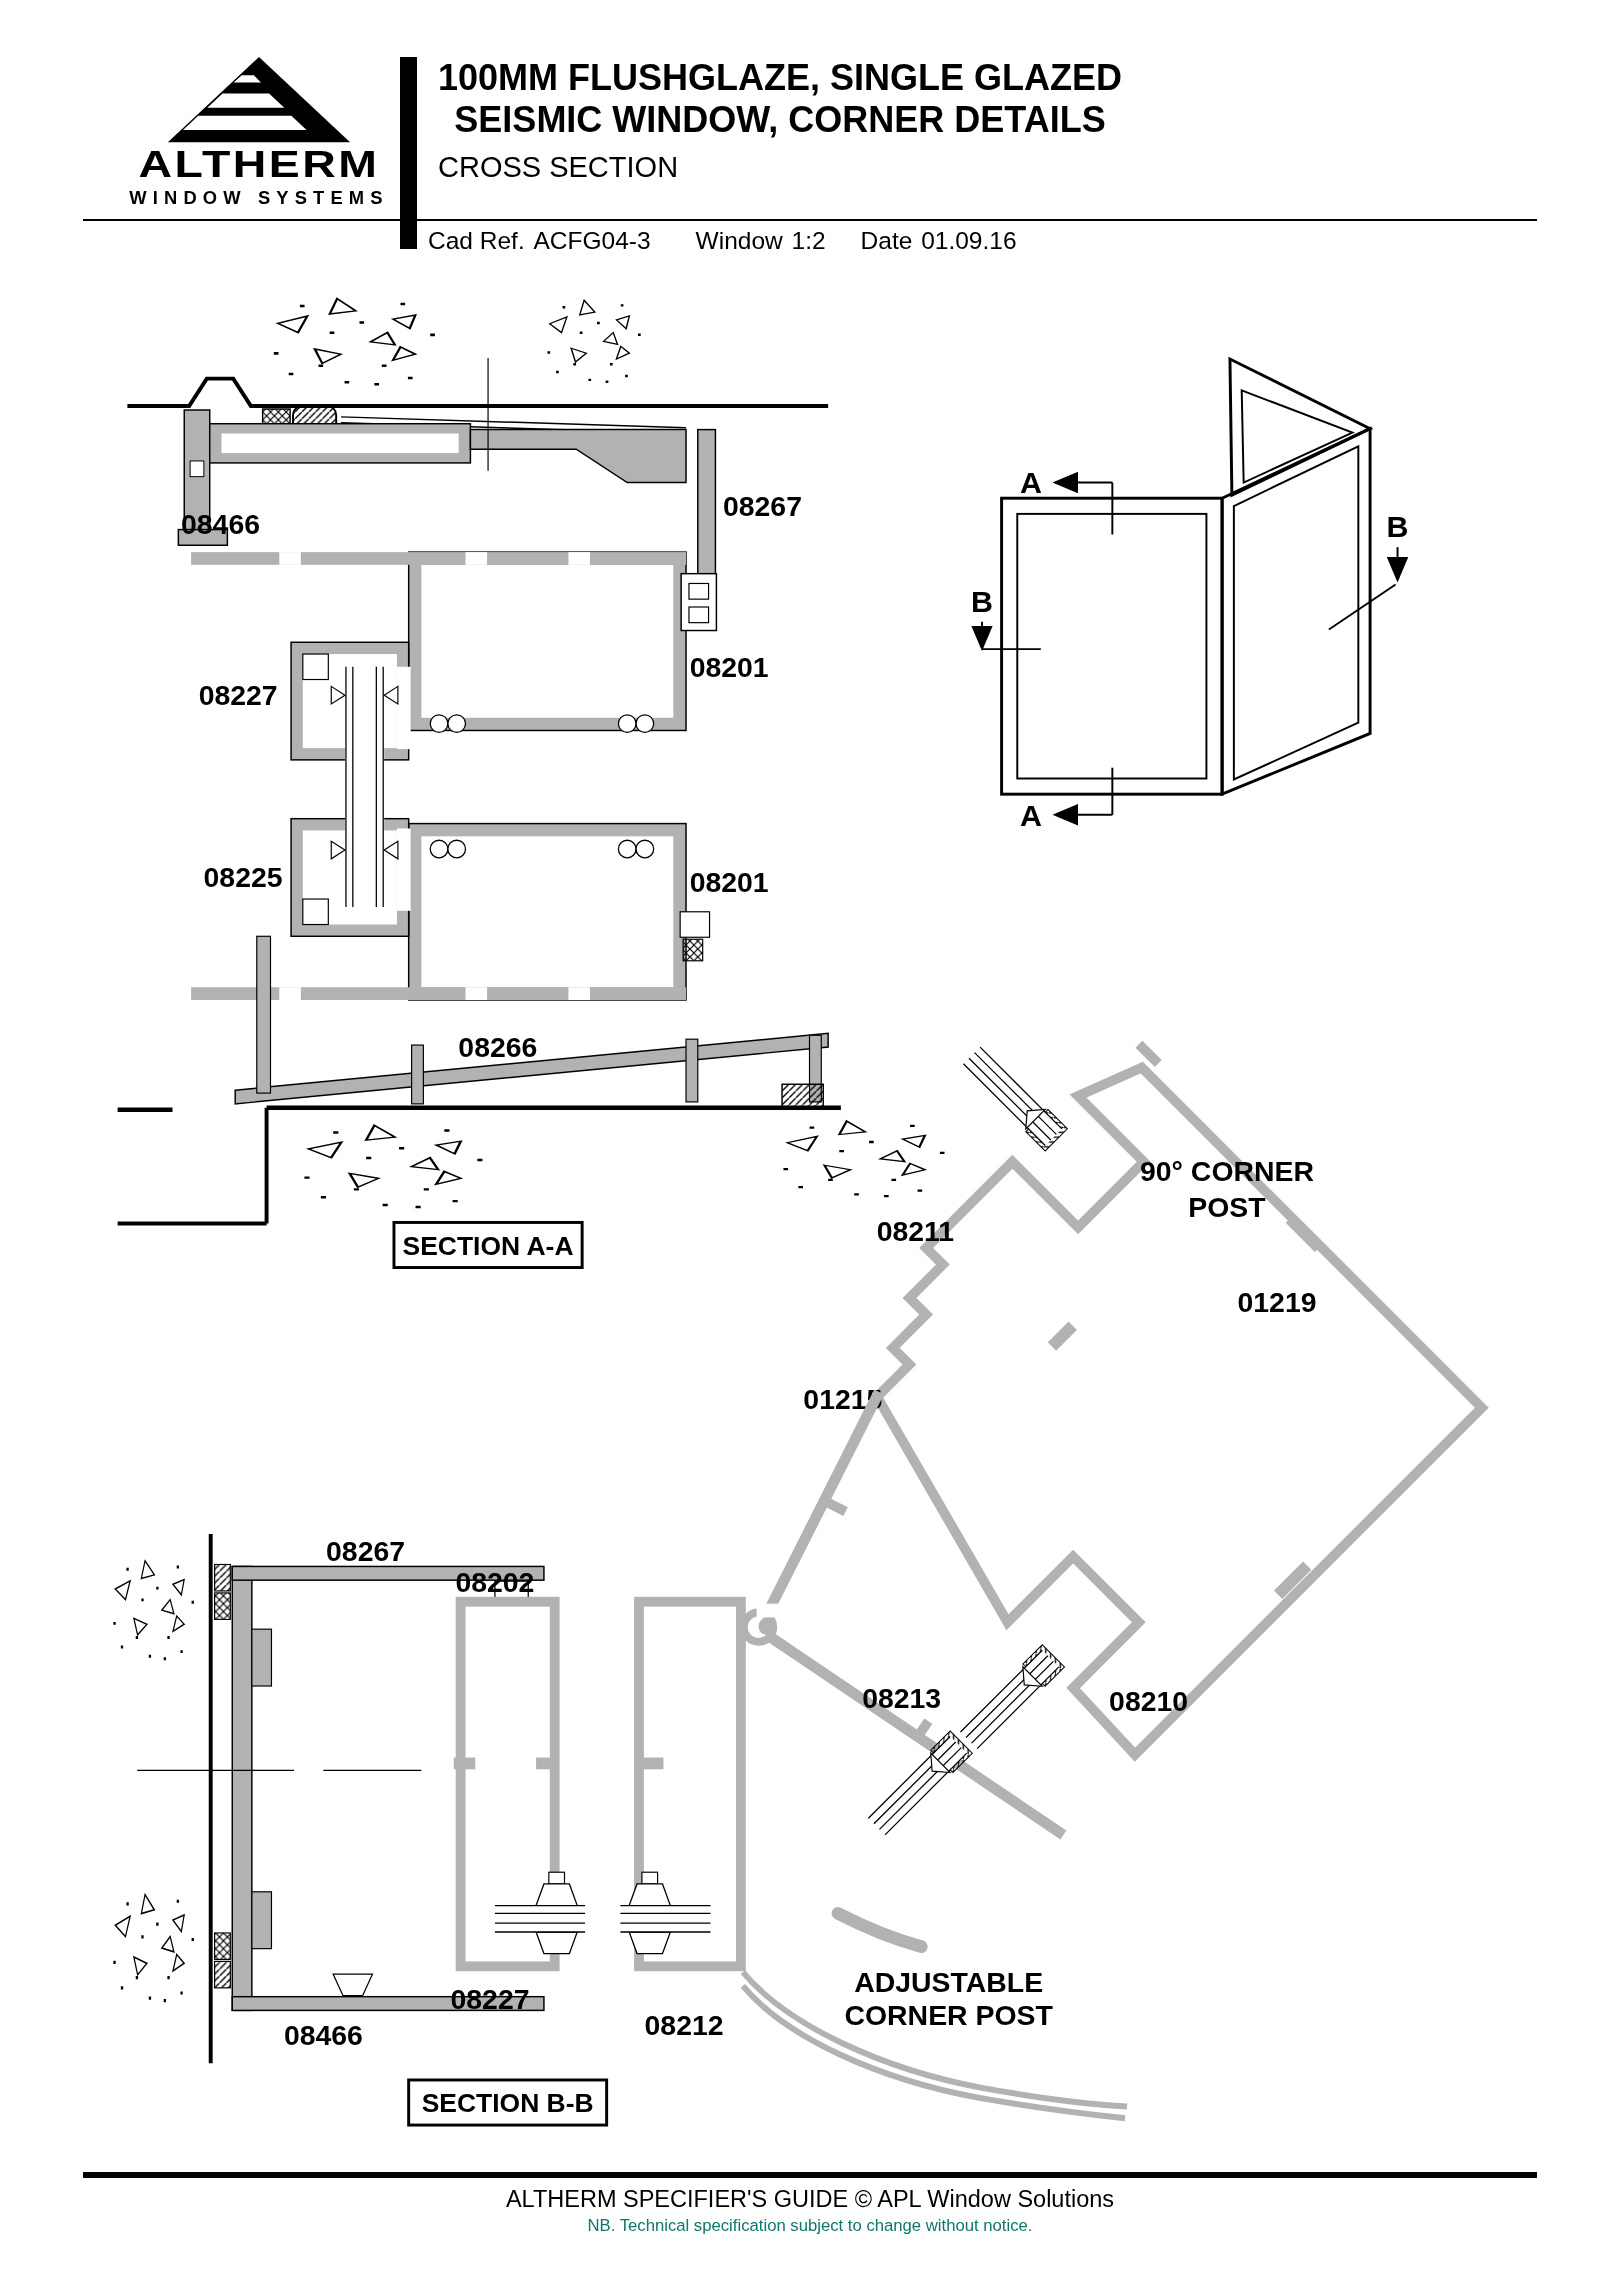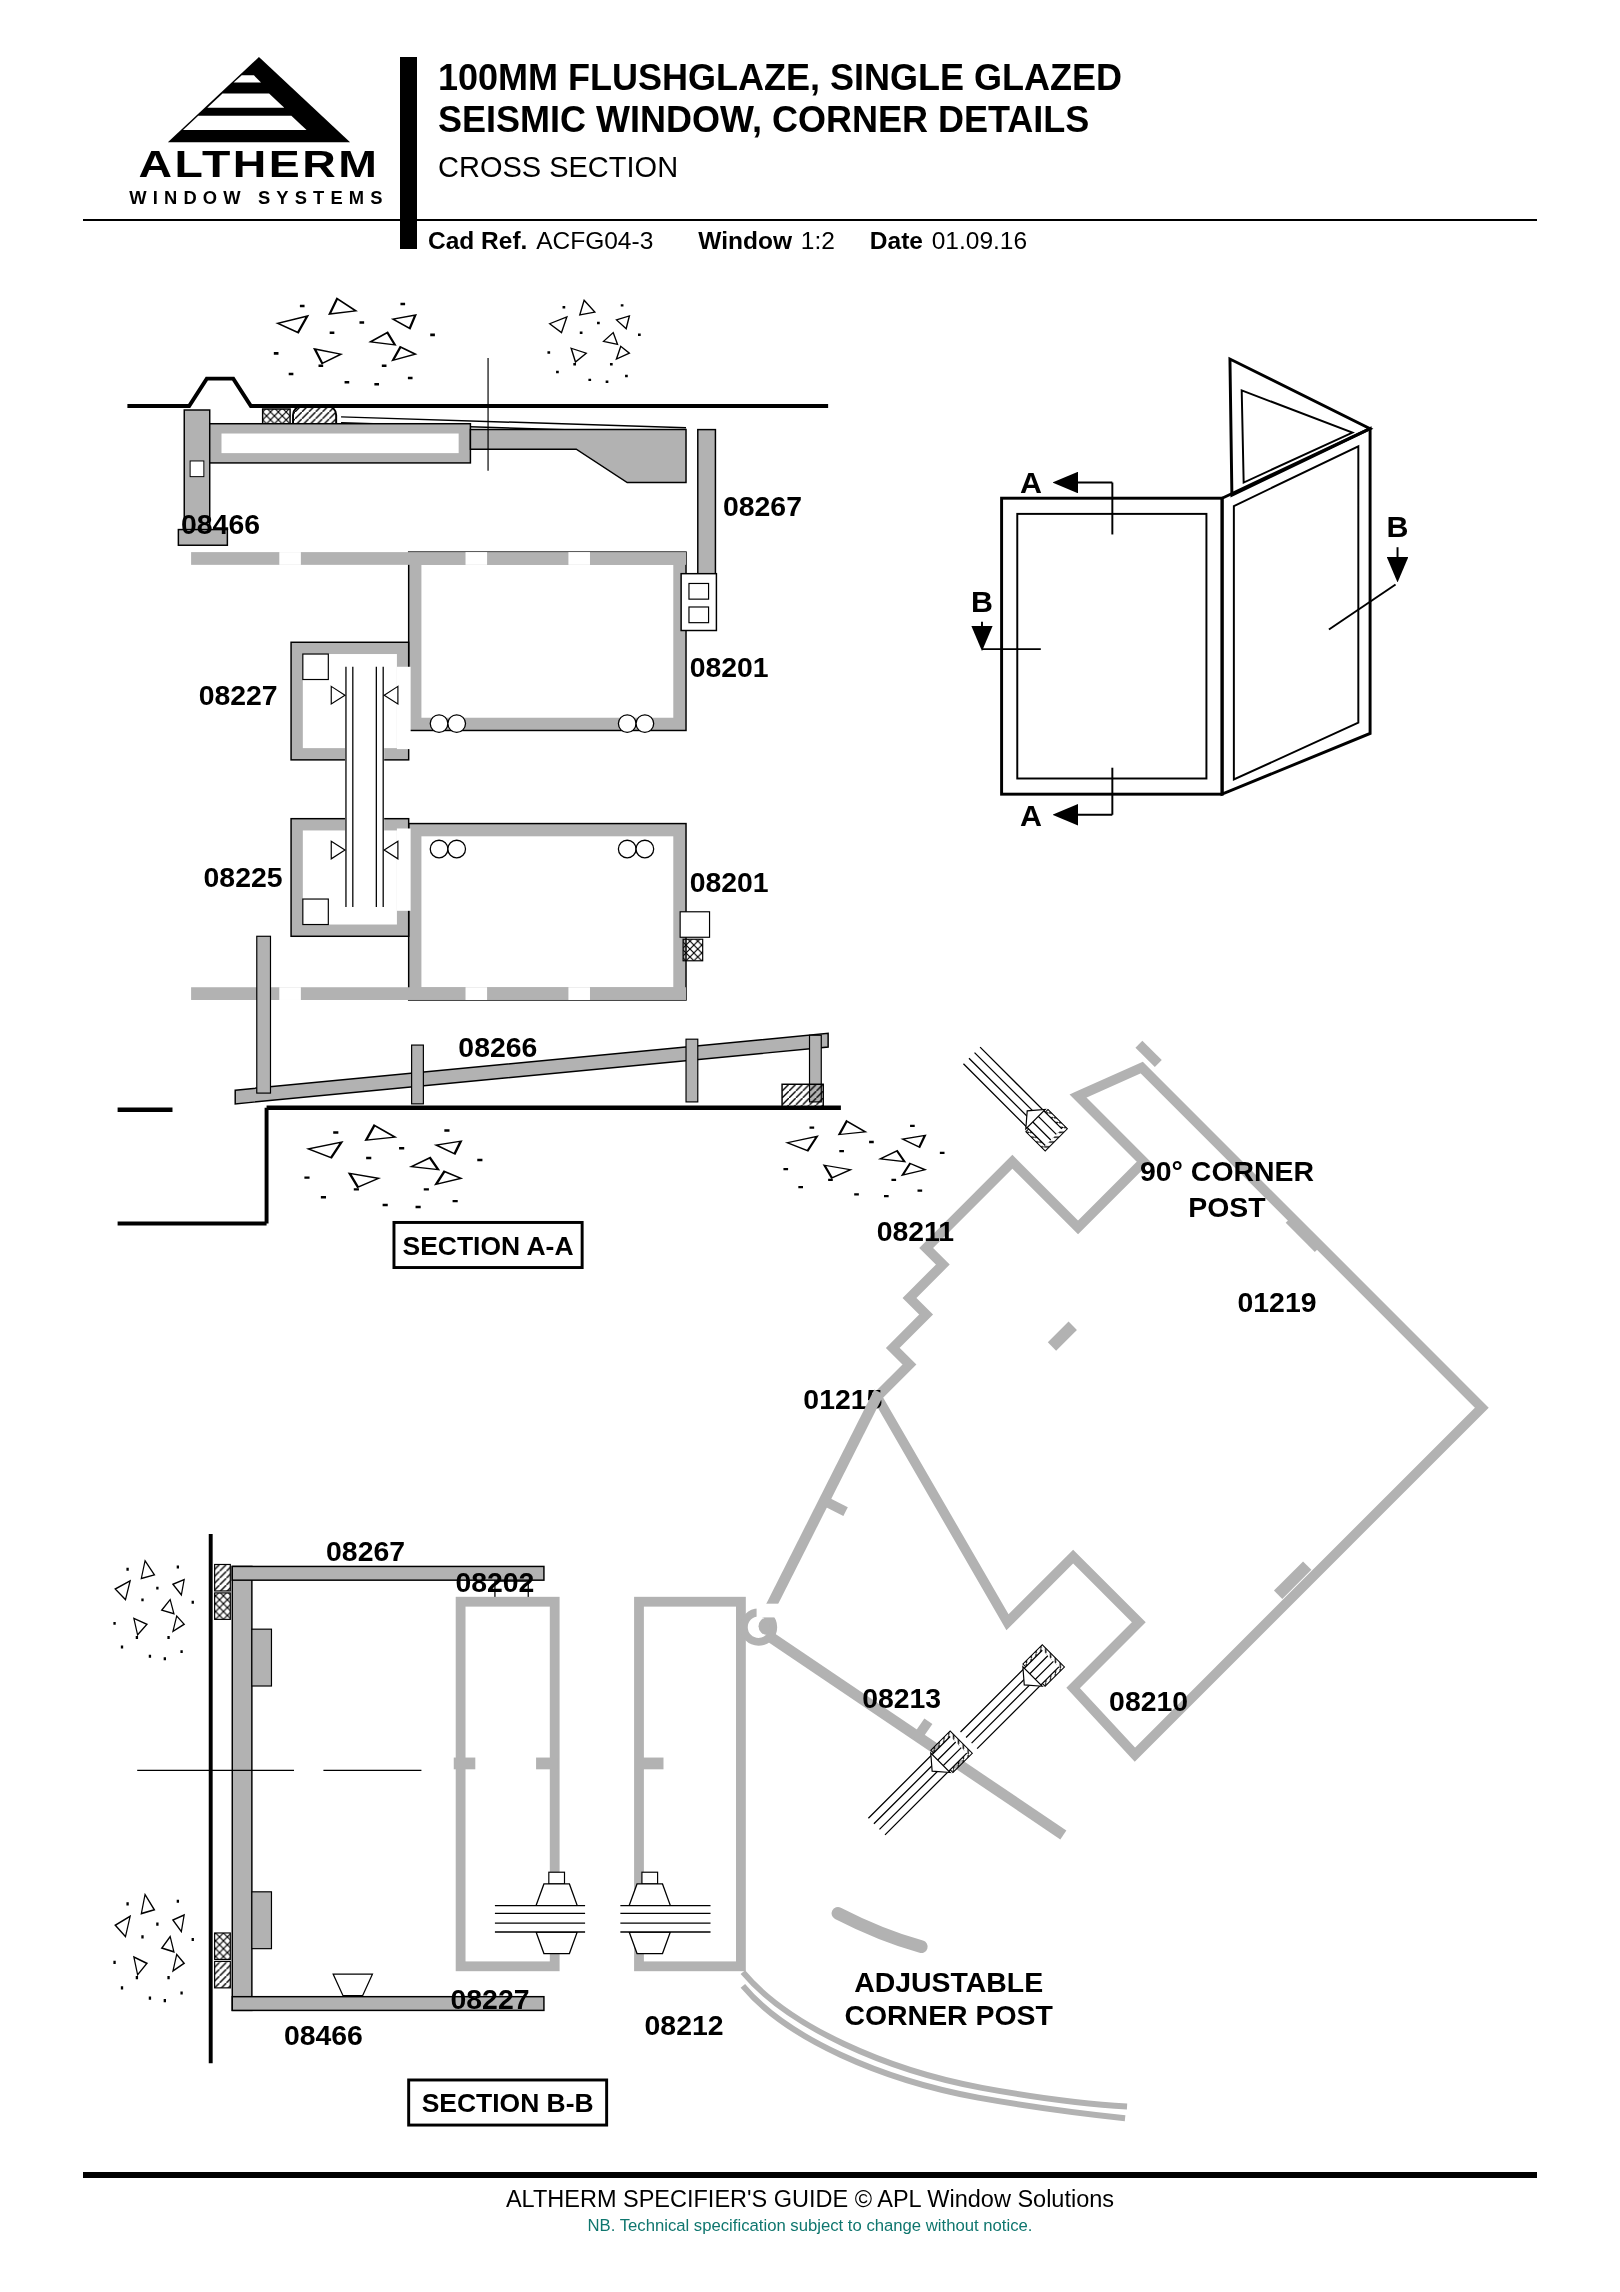--- a/index.html
+++ b/index.html
@@ -5,25 +5,25 @@
   html,body{margin:0;padding:0;background:#e8e8e8;}
   .page{position:relative;width:1620px;height:2293px;background:#fff;
         font-family:"Liberation Sans",sans-serif;color:#000;overflow:hidden;margin:0 auto;}
   .sheet-svg{position:absolute;left:0;top:0;width:1620px;height:2293px;}
   
   .logo-svg{position:absolute;left:125px;top:49px;}
   .logo-brand{font-weight:bold;font-size:37px;letter-spacing:2px;}
   .logo-tag{font-size:18px;letter-spacing:6px;font-weight:bold;}
   .vbar{position:absolute;left:400px;top:57px;width:16.7px;height:192px;background:#000;}
   .titleblock{position:absolute;left:438px;top:57px;line-height:1.18;}
-  .t1{font-weight:bold;font-size:36px;white-space:nowrap;}
+  .t1{font-weight:bold;font-size:36px;white-space:nowrap;text-align:center;}
   .t2{font-size:29px;margin-top:7.8px;white-space:nowrap;}
   .hrule{position:absolute;left:83px;right:83px;top:219px;height:2px;background:#000;}
   .meta{position:absolute;left:428px;top:227px;font-size:24.5px;white-space:nowrap;}
-  .meta .b{font-weight:bold;margin-right:8.8px;}
+  .meta .b{font-weight:normal;margin-right:8.8px;}
   .meta .m1{margin-right:45px;}
   .meta .m2{margin-right:35px;}
   
   .fbar{position:absolute;left:83px;right:83px;top:2172px;height:5.9px;background:#000;}
   .f1{position:absolute;left:0;right:0;top:2186px;text-align:center;font-size:23.5px;}
   .f2{position:absolute;left:0;right:0;top:2216px;text-align:center;font-size:16.7px;color:#0f766e;}
 </style>
 </head>
 <body>
 

